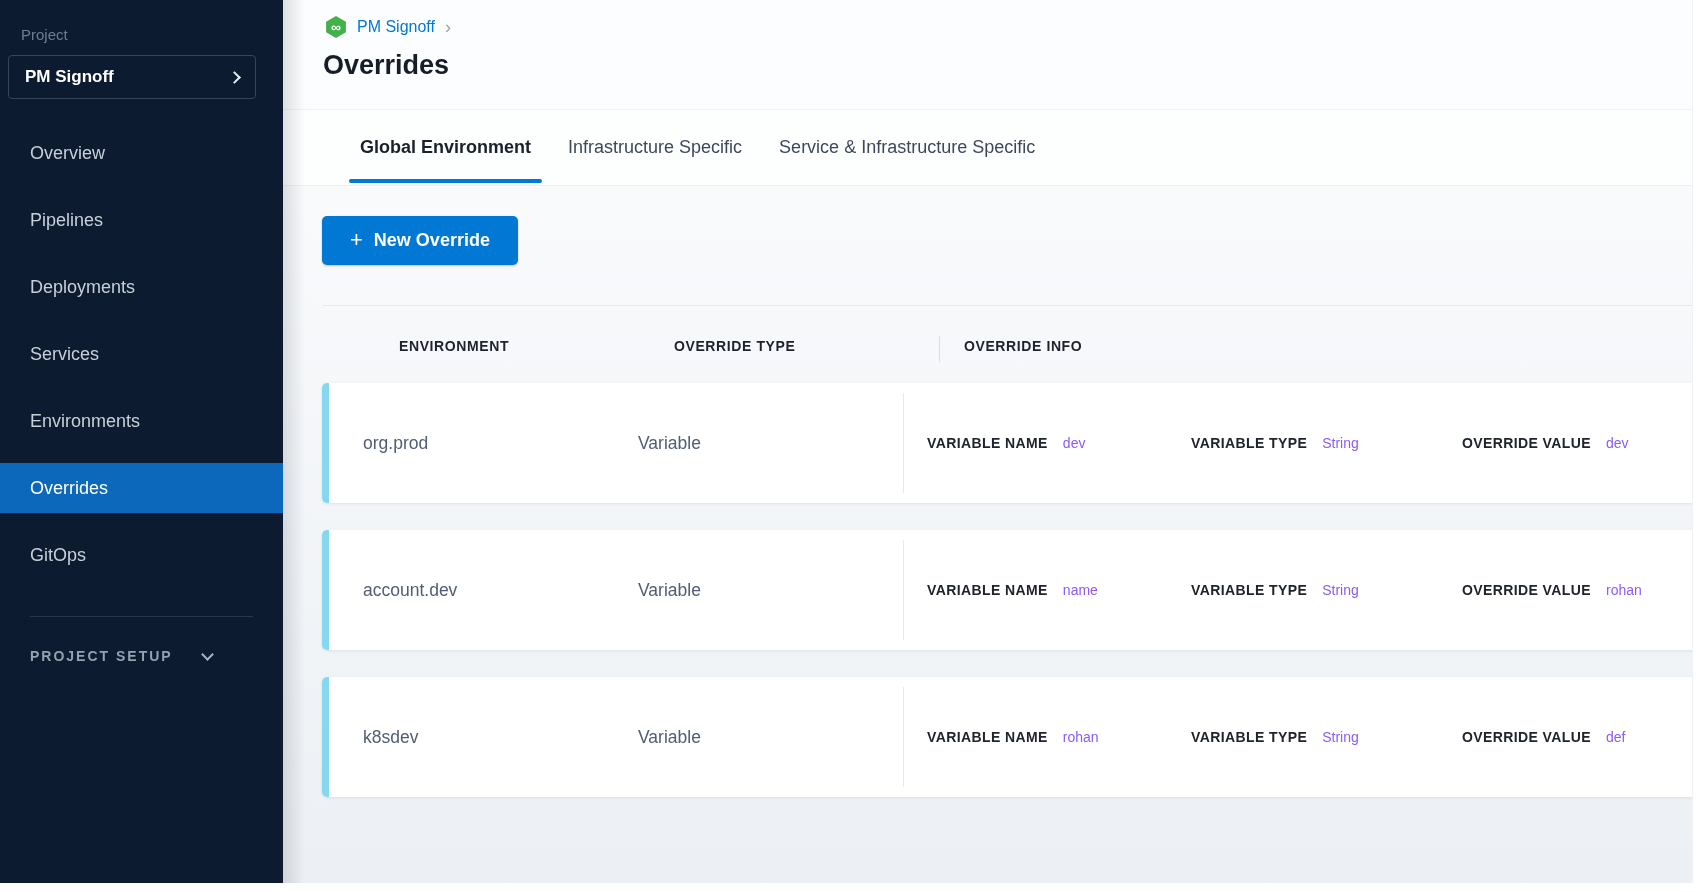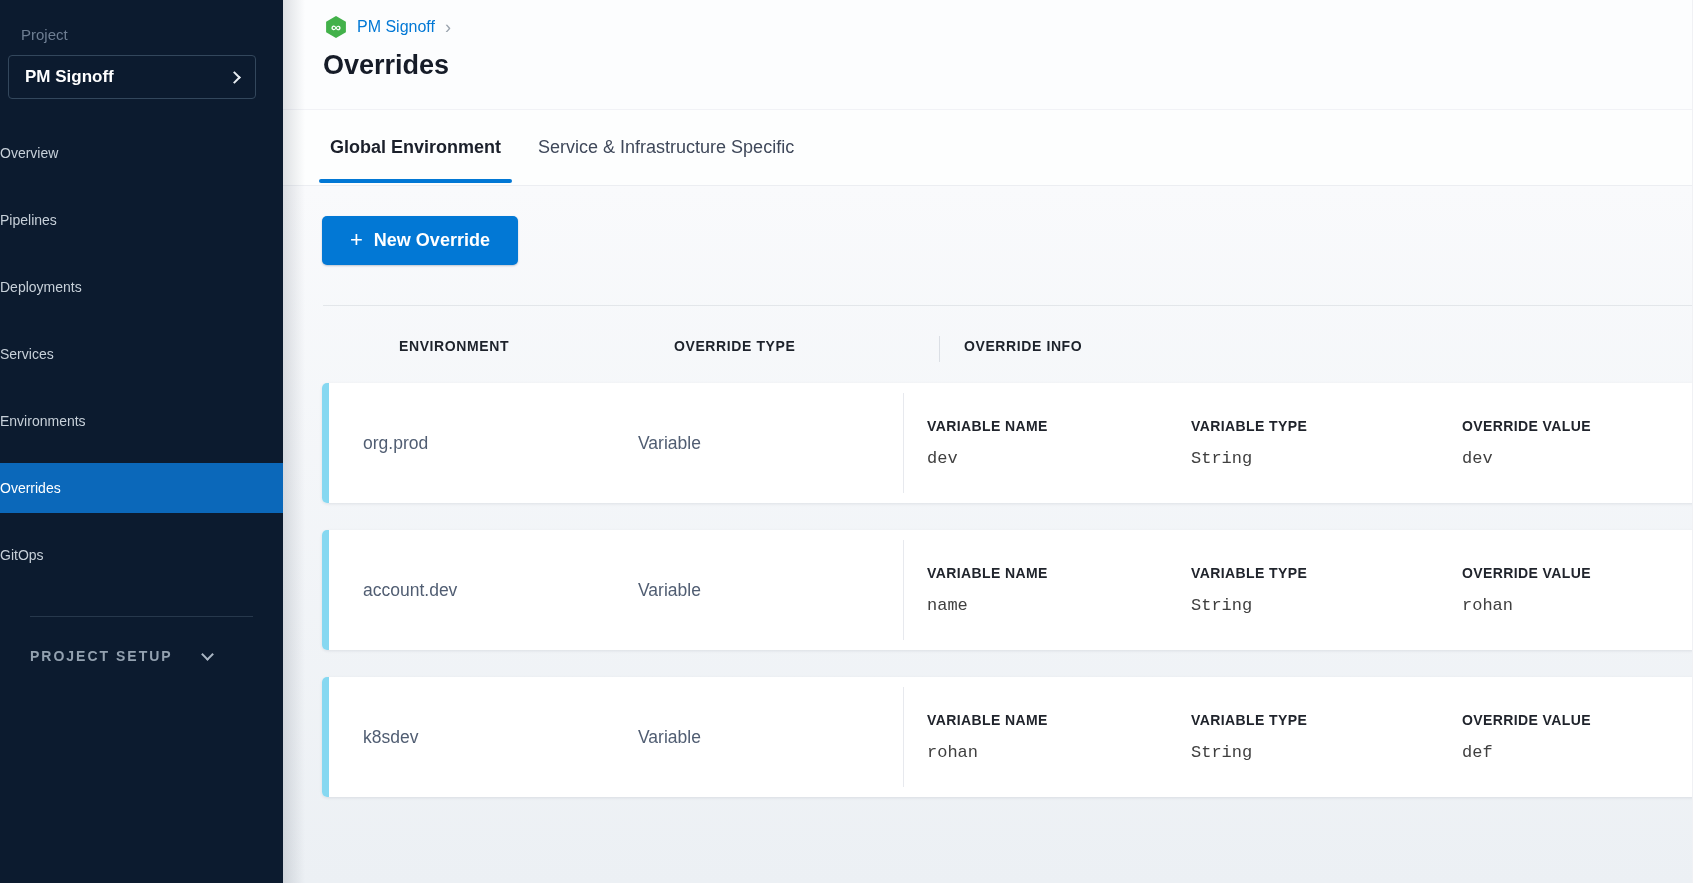--- a/index.html
+++ b/index.html
@@ -13,22 +13,22 @@
   .project-label { position:absolute; left:21px; top:26px; font-size:15px; color:#6e7e92; }
   .project-select { position:absolute; left:8px; top:55px; right:27px; height:44px;
              border:1px solid #33475c; border-radius:4px; display:flex; align-items:center;
              justify-content:space-between; padding:0 16px; cursor:pointer; }
   .project-select .pname { color:#fff; font-size:17px; font-weight:bold; }
   .chev { display:inline-block; width:9px; height:9px; border-right:2.5px solid #e8edf2;
           border-bottom:2.5px solid #e8edf2; }
   .chev.right { transform:rotate(-45deg); }
   .chev.down  { transform:rotate(45deg); margin-top:-4px; border-color:#aab6c3; }
   .nav { position:absolute; left:0; top:128px; width:283px; }
-  .nav-item { height:50px; line-height:50px; margin-bottom:17px;
-              font-size:14px; color:#c7d0d9; cursor:pointer; }
+  .nav-item { height:50px; line-height:50px; padding-left:30px; margin-bottom:17px;
+              font-size:18px; color:#c7d0d9; cursor:pointer; }
   .nav-item.active { background:var(--c-nav-active,#0b68ba); color:#fff; }
   .sidebar-divider { position:absolute; left:30px; top:616px; width:223px; height:1px; background:#27384c; }
   .project-setup { position:absolute; left:30px; top:648px; display:flex; align-items:center;
                    gap:30px; cursor:pointer; }
   .project-setup .ps-label { font-size:14px; font-weight:bold; letter-spacing:2px; color:#93a1b0; }
 
   
   .main { position:absolute; left:283px; top:0; right:0; bottom:0; background:#fcfdfe; }
   .main::before { content:""; position:absolute; left:0; top:0; bottom:0; width:22px;
                   background:linear-gradient(to right, rgba(16,28,48,0.13), rgba(16,28,48,0)); z-index:4; pointer-events:none; }
@@ -37,21 +37,21 @@
   .breadcrumb { position:absolute; left:42px; top:16px; display:flex; align-items:center; gap:10px; }
   .module-icon { width:22px; height:22px; background:var(--c-green,#42b14a);
                  clip-path:polygon(50% 0%, 95% 26%, 95% 74%, 50% 100%, 5% 74%, 5% 26%);
                  display:flex; align-items:center; justify-content:center; }
   .module-icon .inf { color:#fff; font-size:14px; font-weight:bold; line-height:22px; }
   .crumb { color:var(--c-blue,#0278d5); font-size:16px; text-decoration:none; cursor:pointer; }
   .crumb-sep { color:#9aa3ad; font-size:18px; }
   .page-title { position:absolute; left:40px; top:50px; font-size:27px; font-weight:bold; color:#161c28; }
 
   .tabs { position:absolute; left:0; top:110px; right:16px; height:76px; background:#fdfefe;
-          border-bottom:1px solid #eceef2; display:flex; align-items:flex-end; padding-left:47px; gap:37px; }
+          border-bottom:1px solid #eceef2; display:flex; align-items:flex-end; padding-left:77px; gap:37px; }
   .tab { position:relative; height:100%; display:flex; align-items:center; font-size:18px;
          color:#3f485a; cursor:pointer; white-space:nowrap; }
   .tab.active { color:#1b202b; font-weight:bold; }
   .tab.active::after { content:""; position:absolute; left:-11px; right:-11px; bottom:2px;
          height:4px; border-radius:3px; background:var(--c-blue,#0278d5); }
 
   .content { position:absolute; left:0; top:186px; right:0; bottom:0;
              background:linear-gradient(#f9fafc, #ecf0f4); }
   .new-override-btn { position:absolute; left:39px; top:30px; height:49px; border:none;
              background:var(--c-blue,#0278d5); color:#fff; border-radius:5px; padding:0 28px;
@@ -73,26 +73,26 @@
   .row-card.r0 { top:197px; }
   .row-card.r1 { top:344px; }
   .row-card.r2 { top:491px; }
   .accent { position:absolute; left:0; top:0; bottom:0; width:7px;
             background:var(--c-accent,#86d8f1); border-radius:5px 0 0 5px; }
   .cell { position:absolute; top:50%; transform:translateY(-50%); font-size:17.5px; color:#505d72; }
   .cell.env  { left:41px; }
   .cell.type { left:316px; }
   .card-vsep { position:absolute; left:581px; top:10px; bottom:10px; width:1px; background:#e7e9ee; }
   .info-col { position:absolute; top:50%; transform:translateY(-50%); display:flex;
-              flex-direction:column; gap:15px; }
+              gap:15px; }
   .info-col.c0 { left:605px; }
   .info-col.c1 { left:869px; }
   .info-col.c2 { left:1140px; }
   .info-label { font-size:14px; font-weight:bold; letter-spacing:0.4px; color:#20242c; white-space:nowrap; }
-  .info-value { font-size:17px; color:#404040;font-family:Liberation Mono, monospace; }
+  .info-value { font-size:14px; color:#8b5cf6; }
 
   .scrollbar-track { position:absolute; right:0; top:0; width:16px; height:892px;
               background:#fff; border-left:1px solid #f0f1f4; z-index:6; }
 </style>
 </head>
 <body>
 
 <div class="app">
 
   <aside class="sidebar">
@@ -125,20 +125,21 @@
             <span class="inf">∞</span>
           </span>
         <a class="crumb">PM Signoff</a>
         <span class="crumb-sep">›</span>
       </div>
       <h1 class="page-title">Overrides</h1>
     </div>
 
     <div class="tabs">
       <div class="tab active">Global Environment</div>
+      <div class="tab">Infrastructure Specific</div>
       <div class="tab">Service &amp; Infrastructure Specific</div>
     </div>
 
     <div class="content">
 
       <button class="new-override-btn">
         <span class="plus">+</span>
         <span>New Override</span>
       </button>
 

